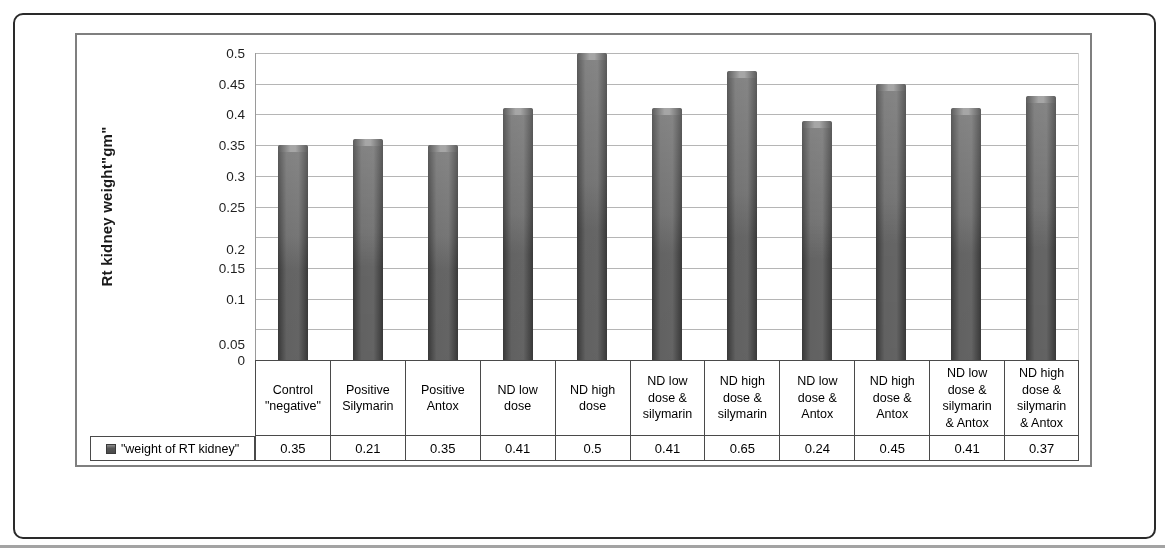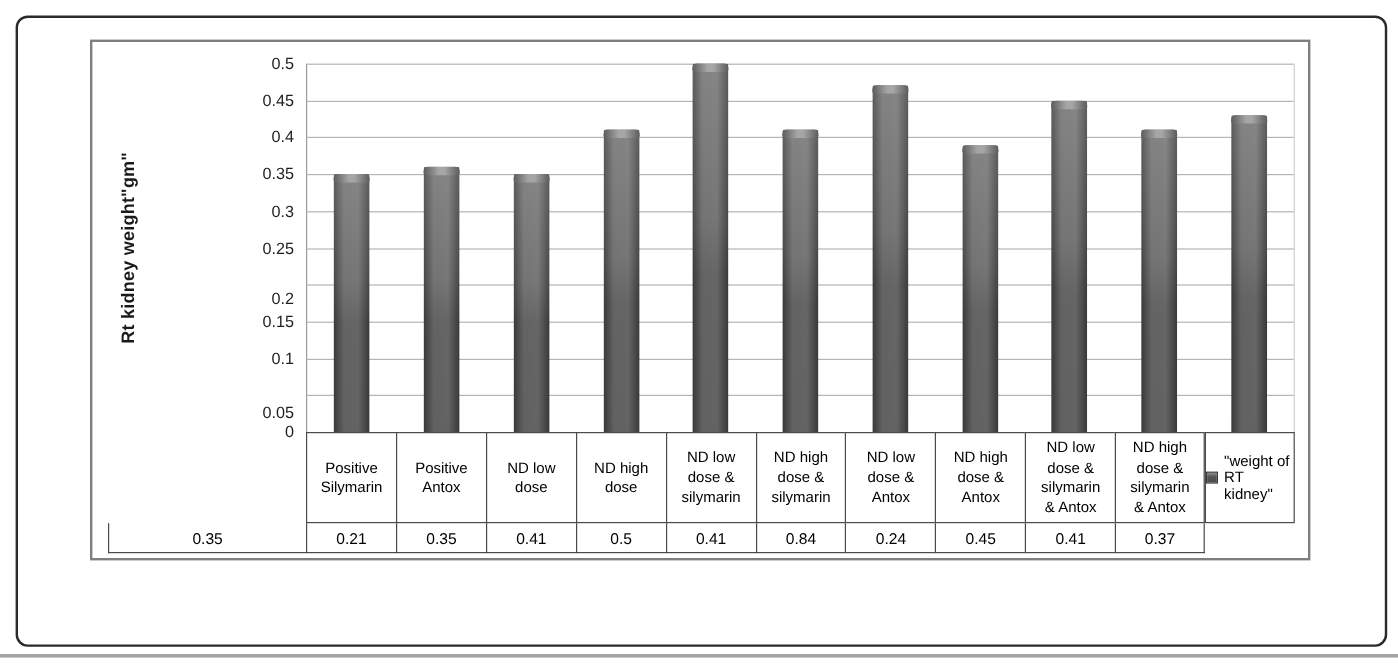--- a/index.html
+++ b/index.html
@@ -156,20 +156,22 @@
               <div class="bar" title="0.41" style="height: 82%;"></div>
             </div>
             <div class="bar-col">
               <div class="bar" title="0.43" style="height: 86%;"></div>
             </div>
           </div>
       </div>
 
       <div class="data-table" id="dataTable">
           <div class="cell-spacer"></div>
+          <div class="cell-cat">Control
+"negative"</div>
           <div class="cell-cat">Positive
 Silymarin</div>
           <div class="cell-cat">Positive
 Antox</div>
           <div class="cell-cat">ND low
 dose</div>
           <div class="cell-cat">ND high
 dose</div>
           <div class="cell-cat">ND low
 dose &amp;
@@ -194,21 +196,21 @@
           <div class="cell-legend">
             <div class="legend-marker"></div>
             <div>"weight of RT kidney"</div>
           </div>
           <div class="cell-val">0.35</div>
           <div class="cell-val">0.21</div>
           <div class="cell-val">0.35</div>
           <div class="cell-val">0.41</div>
           <div class="cell-val">0.5</div>
           <div class="cell-val">0.41</div>
-          <div class="cell-val">0.84</div>
+          <div class="cell-val">0.65</div>
           <div class="cell-val">0.24</div>
           <div class="cell-val">0.45</div>
           <div class="cell-val">0.41</div>
           <div class="cell-val last">0.37</div>
         </div>
 
     </div>
 
 
   </div>

